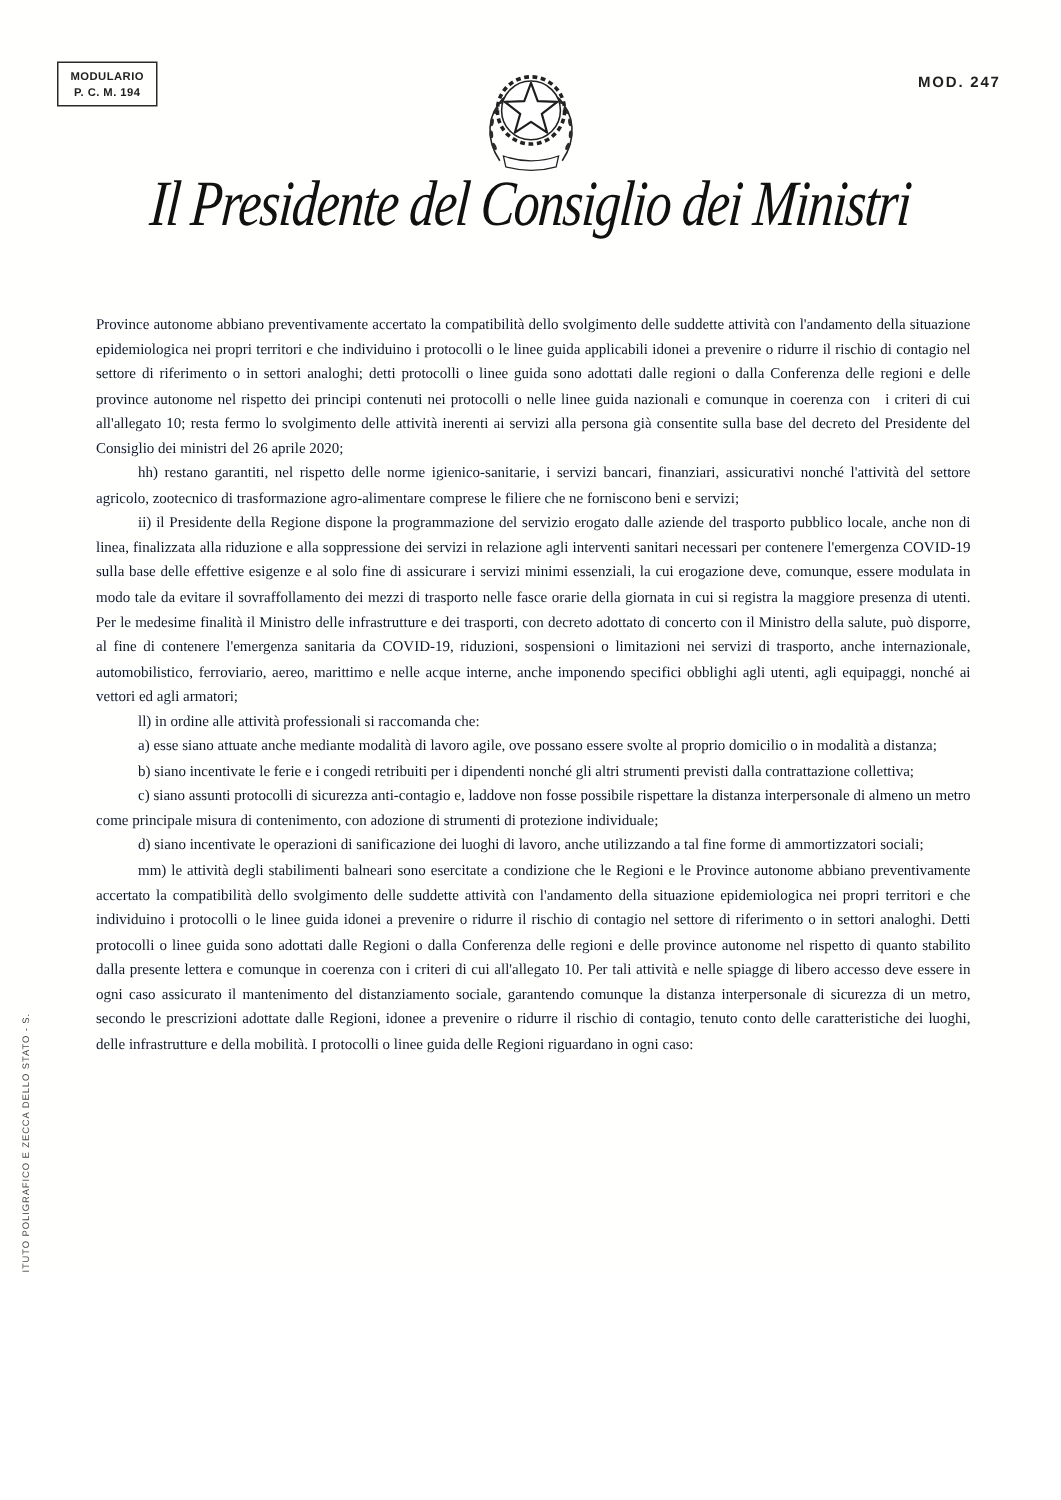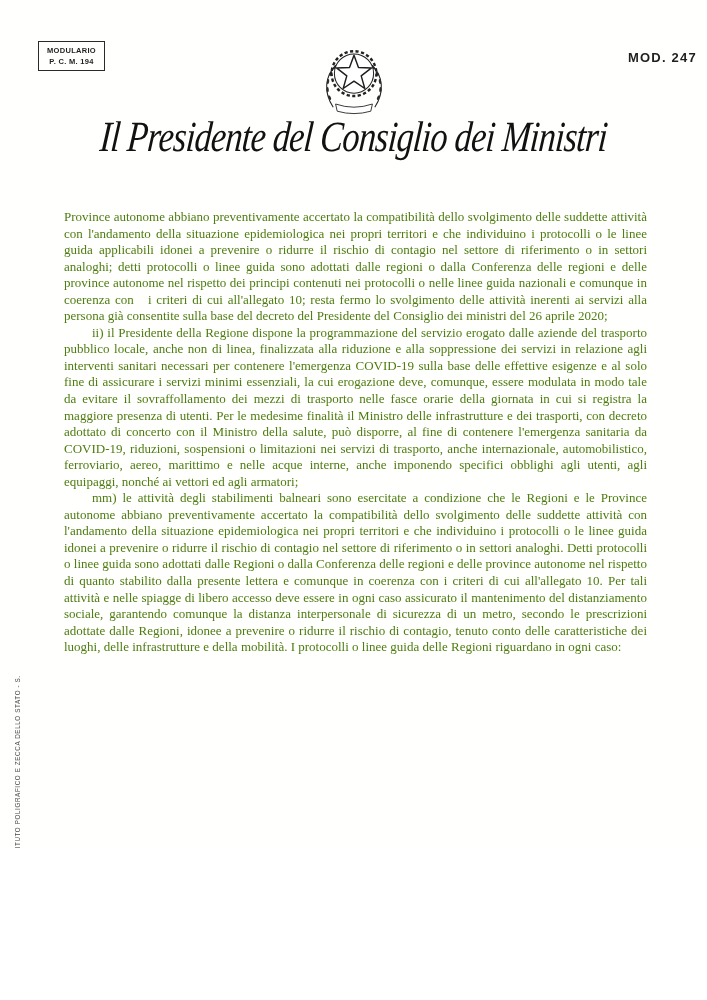--- a/index.html
+++ b/index.html
@@ -26,25 +26,25 @@
     font-family: "Liberation Sans", sans-serif;
     font-weight: bold;
     font-size: 7.5px;
     line-height: 1.5;
     letter-spacing: 0.3px;
     color: #1f1f1f;
   }
 
   .mod-number {
     position: absolute;
-    left: 628px;
+    left: 612px;
     top: 50px;
     font-family: "Liberation Sans", sans-serif;
     font-weight: bold;
-    font-size: 13px;
+    font-size: 10px;
     letter-spacing: 1.2px;
     color: #1f1f1f;
   }
 
   .emblem {
     position: absolute;
     left: 314px;
     top: 40px;
     width: 80px;
     height: 76px;
@@ -67,24 +67,24 @@
     color: #111;
     transform: scaleX(0.8) skewX(-6deg);
     transform-origin: center;
   }
 
   .body-text {
     position: absolute;
     left: 64px;
     top: 209px;
     width: 583px;
-    font-size: 13px;
+    font-size: 10px;
     line-height: 16.55px;
     text-align: justify;
-    color: #4d7c0f;
+    color: #0f172a;
   }
   .body-text p { margin: 0; }
   .body-text p.indent { text-indent: 28px; }
 
   .side-text {
     position: absolute;
     left: 14px;
     top: 710px;
     height: 150px;
     writing-mode: vertical-rl;
@@ -156,21 +156,27 @@
       <path d="M27,80 Q50,88 73,80 L71,89 Q50,95 29,89 Z" fill="#fff" stroke="#222" stroke-width="1.1"></path>
     </svg>
   </span>
 
   <div class="doc-title">
     <span>Il Presidente del Consiglio dei Ministri</span>
   </div>
 
   <div class="body-text">
     <p>Province autonome abbiano preventivamente accertato la compatibilità dello svolgimento delle suddette attività con l'andamento della situazione epidemiologica nei propri territori e che individuino i protocolli o le linee guida applicabili idonei a prevenire o ridurre il rischio di contagio nel settore di riferimento o in settori analoghi; detti protocolli o linee guida sono adottati dalle regioni o dalla Conferenza delle regioni e delle province autonome nel rispetto dei principi contenuti nei protocolli o nelle linee guida nazionali e comunque in coerenza con &nbsp;&nbsp;i criteri di cui all'allegato 10; resta fermo lo svolgimento delle attività inerenti ai servizi alla persona già consentite sulla base del decreto del Presidente del Consiglio dei ministri del 26 aprile 2020;</p>
+    <p class="indent">hh) restano garantiti, nel rispetto delle norme igienico-sanitarie, i servizi bancari, finanziari, assicurativi nonché l'attività del settore agricolo, zootecnico di trasformazione agro-alimentare comprese le filiere che ne forniscono beni e servizi;</p>
     <p class="indent">ii) il Presidente della Regione dispone la programmazione del servizio erogato dalle aziende del trasporto pubblico locale, anche non di linea, finalizzata alla riduzione e alla soppressione dei servizi in relazione agli interventi sanitari necessari per contenere l'emergenza COVID-19 sulla base delle effettive esigenze e al solo fine di assicurare i servizi minimi essenziali, la cui erogazione deve, comunque, essere modulata in modo tale da evitare il sovraffollamento dei mezzi di trasporto nelle fasce orarie della giornata in cui si registra la maggiore presenza di utenti. Per le medesime finalità il Ministro delle infrastrutture e dei trasporti, con decreto adottato di concerto con il Ministro della salute, può disporre, al fine di contenere l'emergenza sanitaria da COVID-19, riduzioni, sospensioni o limitazioni nei servizi di trasporto, anche internazionale, automobilistico, ferroviario, aereo, marittimo e nelle acque interne, anche imponendo specifici obblighi agli utenti, agli equipaggi, nonché ai vettori ed agli armatori;</p>
+    <p class="indent">ll) in ordine alle attività professionali si raccomanda che:</p>
+    <p class="indent">a)  esse siano attuate anche mediante modalità di lavoro agile, ove possano essere svolte al proprio domicilio o in modalità a distanza;</p>
+    <p class="indent">b) siano incentivate le ferie e i congedi retribuiti per i dipendenti nonché gli altri strumenti previsti dalla contrattazione collettiva;</p>
+    <p class="indent">c) siano assunti protocolli di sicurezza anti-contagio e, laddove non fosse possibile rispettare la distanza interpersonale di almeno un metro come principale misura di contenimento, con adozione di strumenti di protezione individuale;</p>
+    <p class="indent">d) siano incentivate le operazioni di sanificazione dei luoghi di lavoro, anche utilizzando a tal fine forme di ammortizzatori sociali;</p>
     <p class="indent">mm) le attività degli stabilimenti balneari sono esercitate a condizione che le Regioni e le Province autonome abbiano preventivamente accertato la compatibilità dello svolgimento delle suddette attività con l'andamento della situazione epidemiologica nei propri territori e che individuino i protocolli o le linee guida idonei a prevenire o ridurre il rischio di contagio nel settore di riferimento o in settori analoghi. Detti protocolli o linee guida sono adottati dalle Regioni o dalla Conferenza delle regioni e delle province autonome nel rispetto di quanto stabilito dalla presente lettera e comunque in coerenza con i criteri di cui all'allegato 10. Per tali attività e nelle spiagge di libero accesso deve essere in ogni caso assicurato il mantenimento del distanziamento sociale, garantendo comunque la distanza interpersonale di sicurezza di un metro, secondo le prescrizioni adottate dalle Regioni, idonee a prevenire o ridurre il rischio di contagio, tenuto conto delle caratteristiche dei luoghi, delle infrastrutture e della mobilità. I protocolli o linee guida delle Regioni riguardano in ogni caso:</p>
   </div>
 
   <div class="side-text">ISTITUTO POLIGRAFICO E ZECCA DELLO STATO - S.</div>
   <div class="side-mark"></div>
   <div class="bottom-artifact"></div>
 
 </div>
 
 </body></html>

